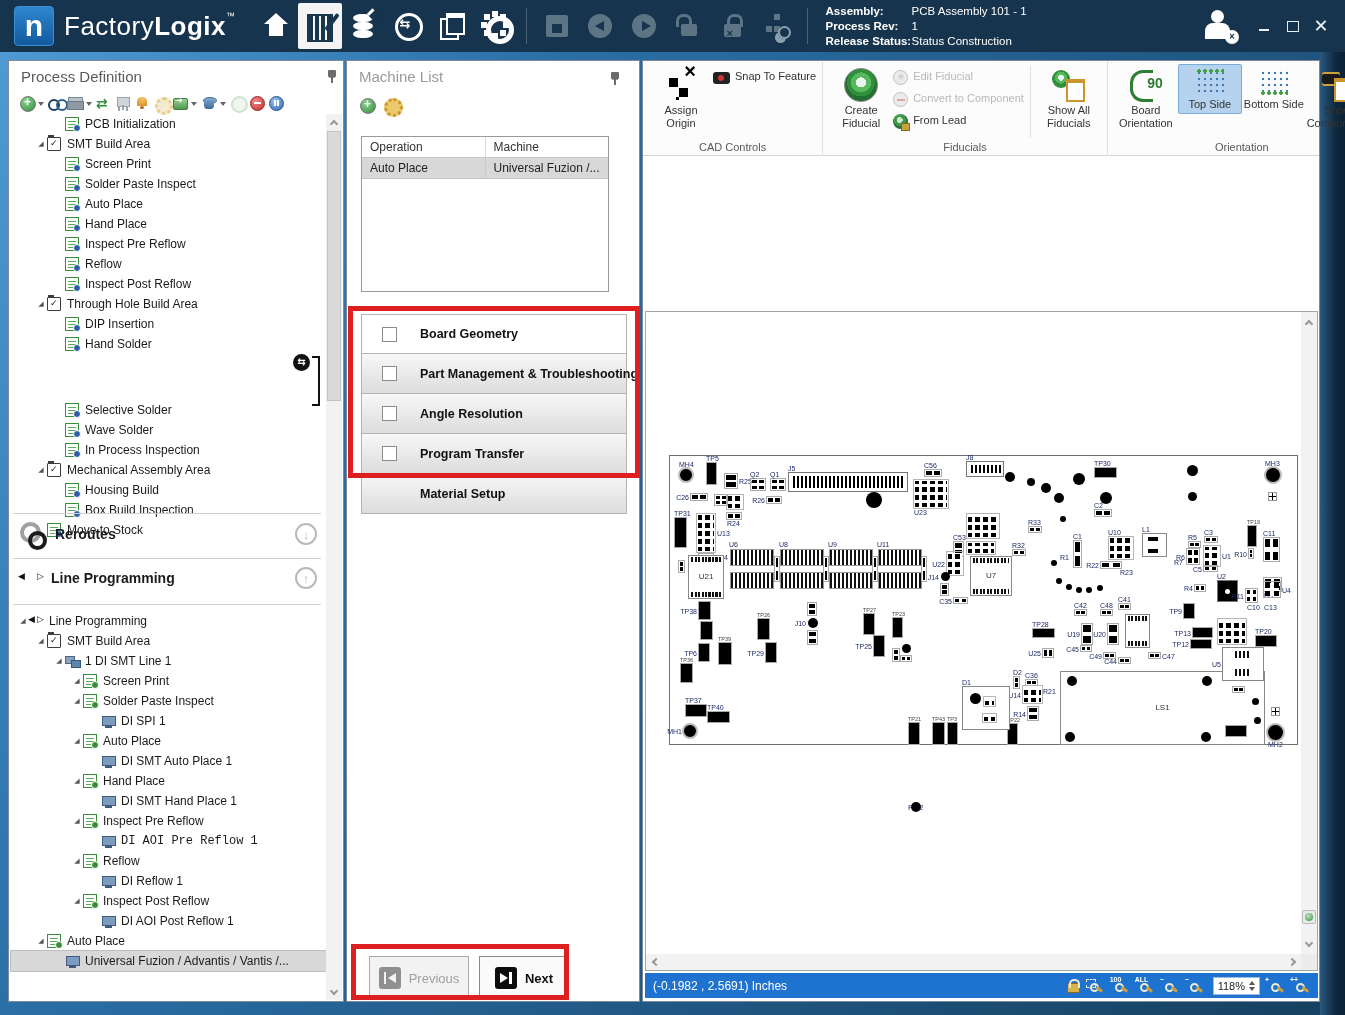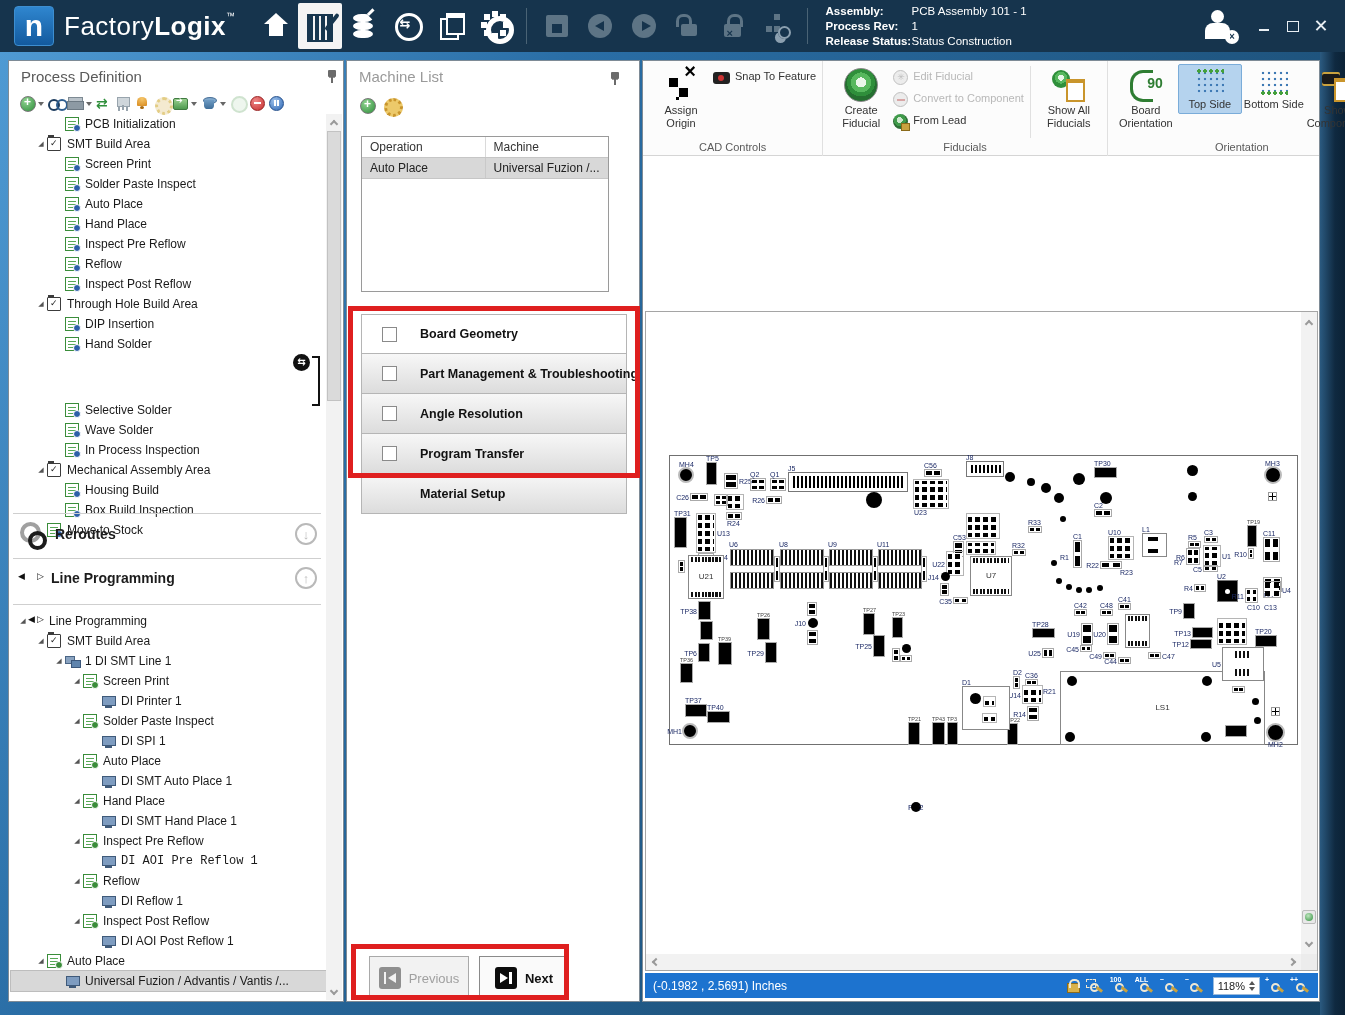--- a/index.html
+++ b/index.html
@@ -503,25 +503,20 @@
         <div class="trow" style="padding-left: 42px;">
           <span class="exp">◢</span>
           <span class="ic ic-line"></span>
           <span class="tlb">1 DI SMT Line 1</span>
         </div>
         <div class="trow" style="padding-left: 60px;">
           <span class="exp">◢</span>
           <span class="ic ic-op2"></span>
           <span class="tlb">Screen Print</span>
         </div>
-        <div class="trow" style="padding-left: 78px;">
-          <span class="exp"></span>
-          <span class="ic ic-pc"></span>
-          <span class="tlb">DI Printer 1</span>
-        </div>
         <div class="trow" style="padding-left: 60px;">
           <span class="exp">◢</span>
           <span class="ic ic-op2"></span>
           <span class="tlb">Solder Paste Inspect</span>
         </div>
         <div class="trow" style="padding-left: 78px;">
           <span class="exp"></span>
           <span class="ic ic-pc"></span>
           <span class="tlb">DI SPI 1</span>
         </div>

